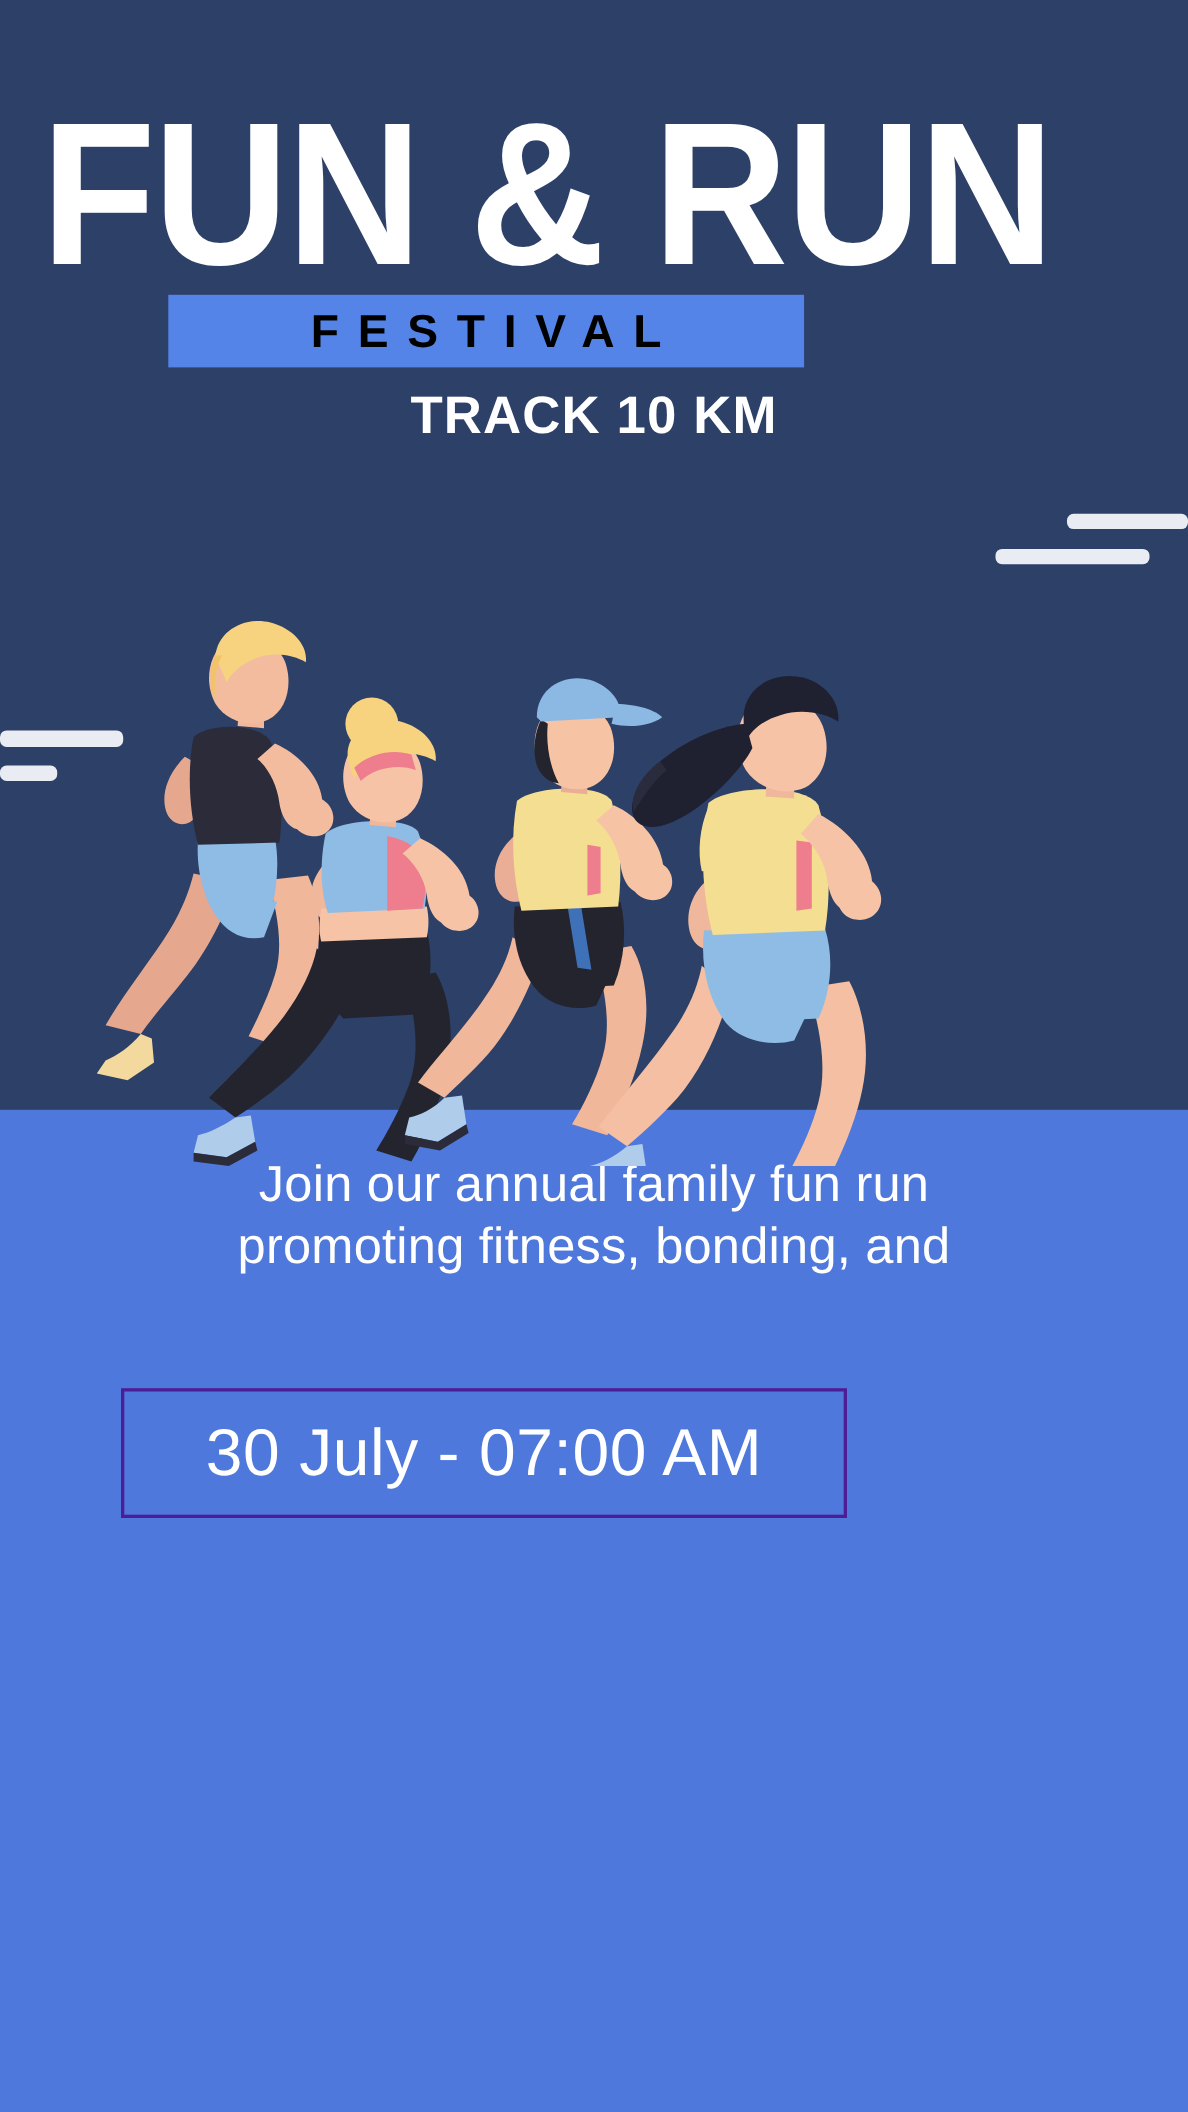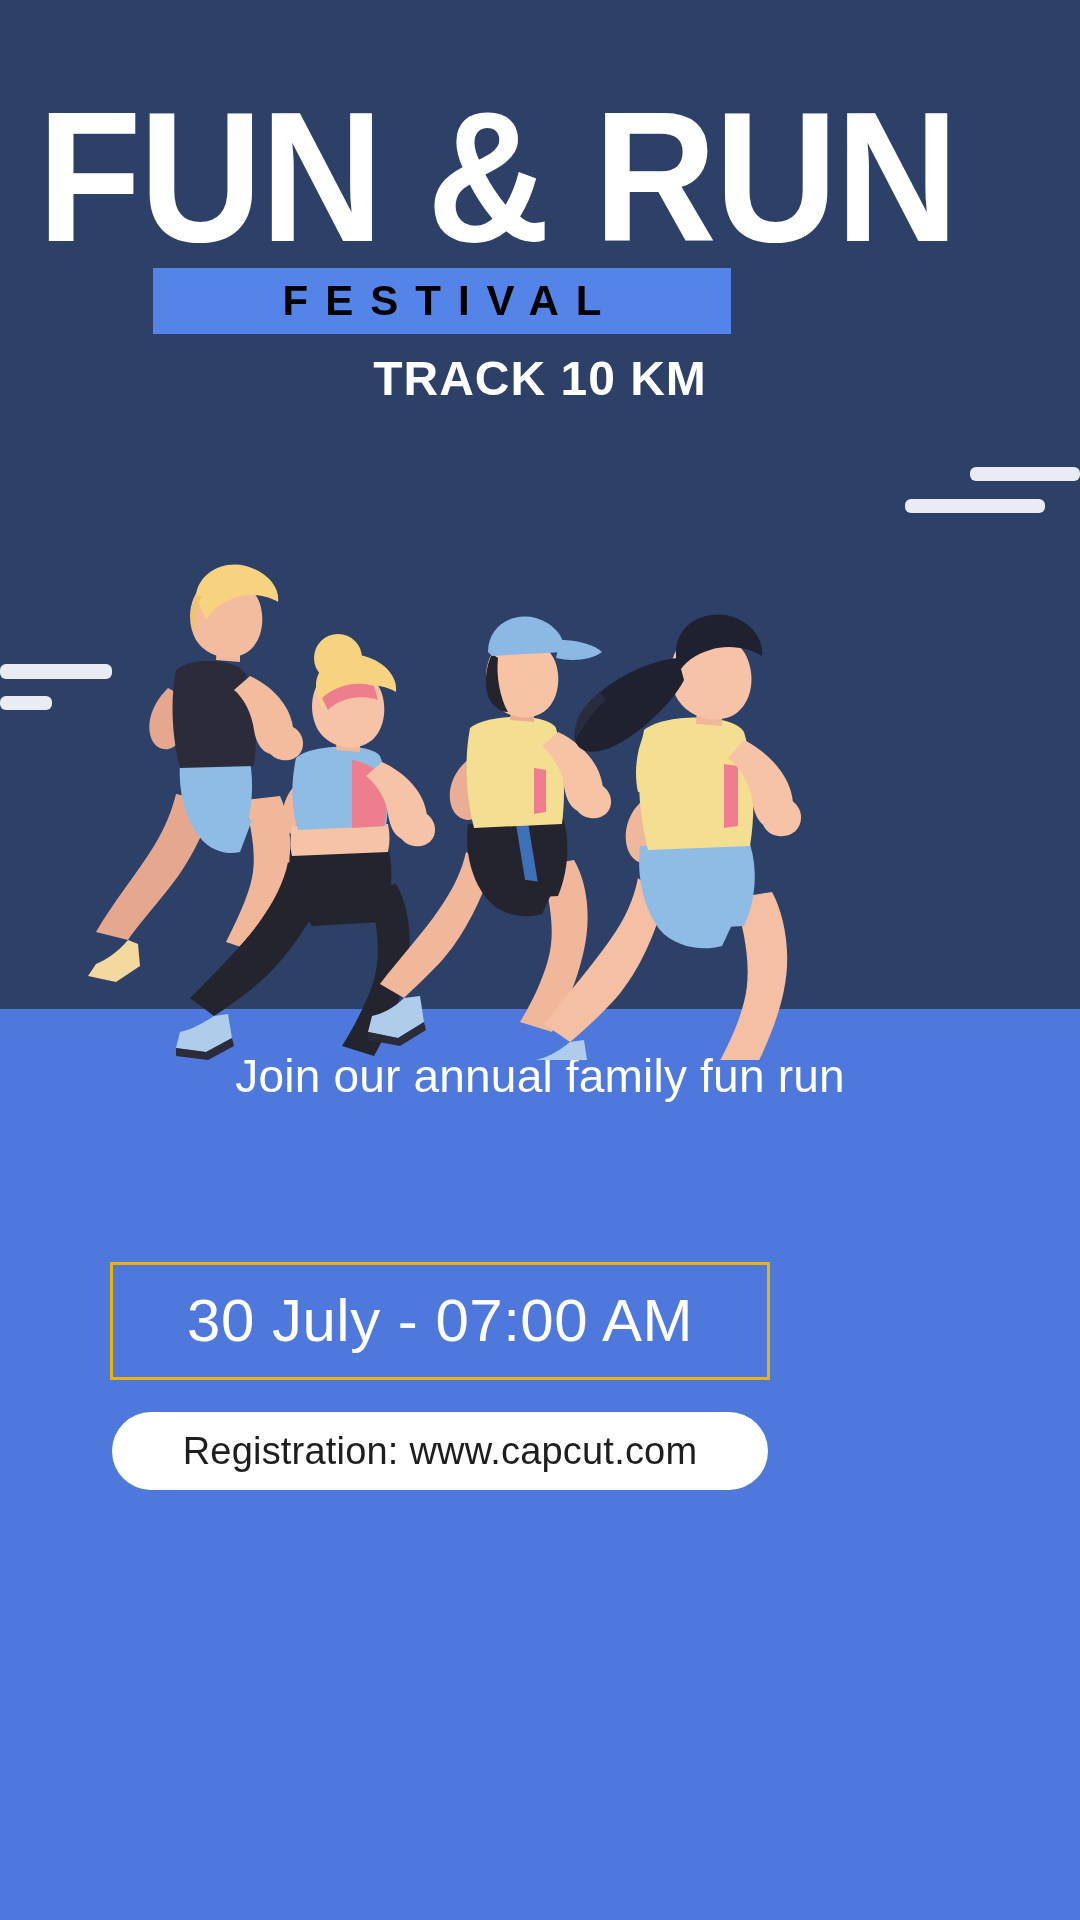--- a/index.html
+++ b/index.html
@@ -51,21 +51,21 @@
   
   .blurb{
     position:absolute;left:90px;top:1048px;width:900px;text-align:center;
     color:#FFFFFF;font-family:"Liberation Sans",sans-serif;font-weight:400;
     font-size:46px;line-height:1.22;letter-spacing:0.2px;
   }
   .blurb div{white-space:nowrap;}
 
   .date-box{
     position:absolute;left:110px;top:1262px;width:660px;height:118px;
-    border:3px solid #eab308;display:flex;align-items:center;justify-content:center;
+    border:3px solid #4c1d95;display:flex;align-items:center;justify-content:center;
   }
   .date-text{
     color:#FFFFFF;font-family:"Liberation Sans",sans-serif;font-weight:400;
     font-size:60px;letter-spacing:0.5px;line-height:1;
   }
 
   .reg-btn{
     position:absolute;left:112px;top:1412px;width:656px;height:78px;
     background:#FFFFFF;border-radius:39px;display:flex;align-items:center;justify-content:center;
     cursor:pointer;
@@ -218,23 +218,21 @@
   </div>
 
   <div class="festival-band">
     <span class="festival-text">FESTIVAL</span>
   </div>
 
   <div class="subtitle">TRACK 10 KM</div>
 
   <div class="blurb">
     <div>Join our annual family fun run</div>
+    <div>promoting fitness, bonding, and</div>
   </div>
 
   <div class="date-box">
     <span class="date-text">30 July - 07:00 AM</span>
   </div>
 
-  <div class="reg-btn">
-    <span class="reg-text">Registration: www.capcut.com</span>
-  </div>
 
 </div>
 
 </body></html>

